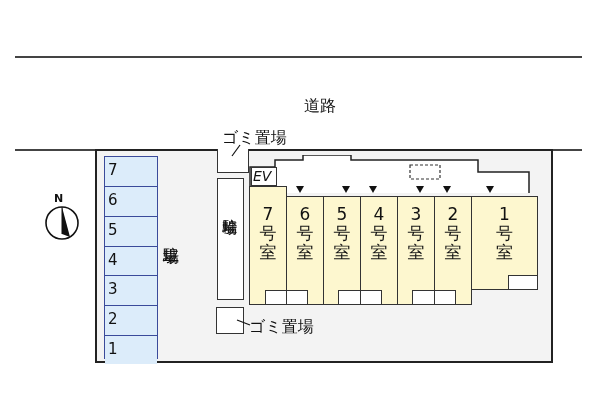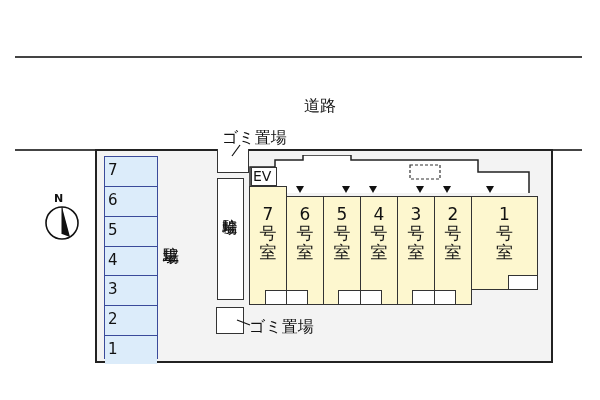--- a/index.html
+++ b/index.html
@@ -2,21 +2,21 @@
 <html><head>
 <meta charset="utf-8">
 <style>
   html, body { margin:0; padding:0; background:#ffffff; }
   body { width:600px; height:400px; position:relative; overflow:hidden;
          font-family:"DejaVu Sans","Liberation Sans",sans-serif; color:#111; }
   .abs { position:absolute; box-sizing:border-box; }
   .line { position:absolute; background:#444; height:1.5px; }
   .lot { background:#f3f3f3; border:2px solid #222; }
   .slot { background:#dcecfa; border:1.5px solid #3a4a9a; font-size:15px; padding-left:3px; line-height:26px; }
-  .box { background:#fff; border:1.5px solid #333; }
+  .box { background:#fff; border:1.5px solid #333;font-style:italic; }
   .unit { background:#fdf7cf; border:1.5px solid #333; }
   .vtext { writing-mode:vertical-rl; text-orientation:upright; font-size:16px; letter-spacing:1px; }
   .unit-label { position:absolute; left:0; right:0; top:18px; text-align:center; font-size:17px; line-height:19px; }
   .arrow { position:absolute; width:0; height:0; border-left:4px solid transparent; border-right:4px solid transparent; border-top:7px solid #111; }
   .label { position:absolute; font-size:16px; white-space:nowrap; }
 </style>
 </head>
 <body>
 
 <div class="line" style="left:15px; top:56px; width:567px;"></div>

